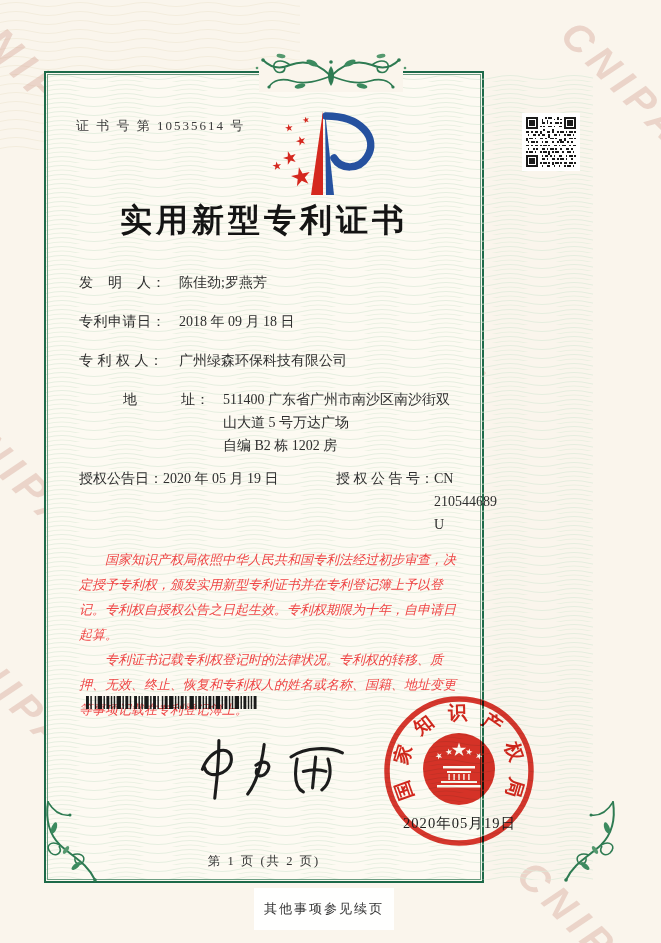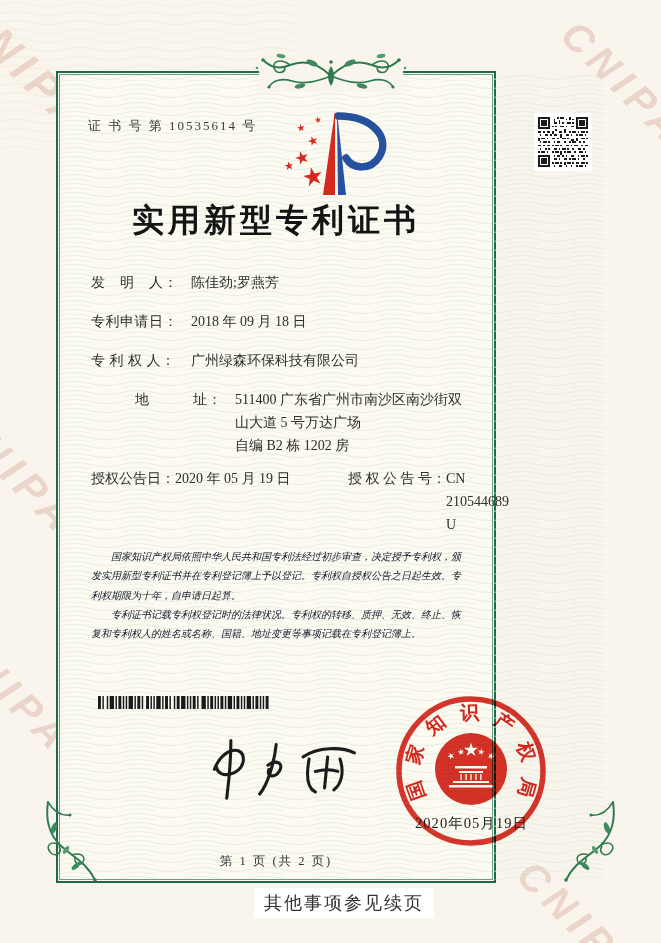--- a/index.html
+++ b/index.html
@@ -19,21 +19,21 @@
     position:absolute;
     font-family:"Liberation Sans","DejaVu Sans",sans-serif;
     font-weight:700;font-style:italic;letter-spacing:7px;
     transform:rotate(45deg);transform-origin:0 0;
     white-space:nowrap;user-select:none;
   }
   .wm.pink{color:rgba(206,150,135,0.34);}
   .wm.gray{color:rgba(122,116,104,0.18);}
   
   .frame{
-    position:absolute;left:56px;top:71px;width:440px;height:812px;
+    position:absolute;left:44px;top:71px;width:440px;height:812px;
     border:2.5px solid #1d6a49;background:#fdfaf2;box-sizing:border-box;
   }
   .frame-inner{
     position:absolute;inset:1px;border:1px solid #6d9e82;pointer-events:none;
   }
   .frame-waves{inset:0;}
   
   .cert-no{
     position:absolute;left:30px;top:44px;
     font-size:13px;color:#3c3c3c;letter-spacing:2px;white-space:nowrap;
@@ -54,21 +54,21 @@
   .row .lbl{flex:none;width:100px;letter-spacing:.5px;}
   .row .val{flex:1;}
   .row.addr{margin-bottom:10px;margin-left:44px;}
   .auth-row{display:flex;line-height:23px;}
   .auth-left{flex:none;width:257px;display:flex;}
   .auth-right{flex:1;display:flex;}
   .auth-row .lbl{flex:none;}
   
   .legal{
     position:absolute;left:33px;right:25px;top:474px;
-    font-size:10px;line-height:1.93;color:#0f172a;font-style:italic;
+    font-size:13px;line-height:1.93;color:#ef4444;font-style:italic;
   }
   .legal p{margin:0;text-indent:2em;}
   
   .barcode{position:absolute;left:40px;top:622px;width:172px;height:13px;}
   .barcode svg{width:100%;height:100%;}
   
   .sig{
     position:absolute;left:40px;top:684px;
     font-family:"Liberation Sans","DejaVu Sans",sans-serif;
     font-size:15px;color:#222;letter-spacing:4px;
@@ -77,22 +77,22 @@
   .sig-script{position:absolute;left:142px;top:660px;width:175px;height:85px;}
   
   .seal{position:absolute;left:335px;top:620px;width:156px;height:156px;mix-blend-mode:multiply;}
   
   .page-info{
     position:absolute;left:0;right:0;top:780px;text-align:center;
     font-size:12.5px;color:#333;letter-spacing:2px;
   }
   .footer-note{
     position:absolute;left:254px;top:888px;
-    background:rgba(255,255,255,0.95);padding:3px 10px;
-    font-size:18px;color:#333;letter-spacing:2px;white-space:nowrap;
+    background:rgba(255,255,255,0.95);padding:12px 10px;
+    font-size:13px;color:#333;letter-spacing:2px;white-space:nowrap;
   }
   
   .orn{position:absolute;pointer-events:none;}
   .orn-top{left:231px;top:46px;width:200px;height:58px;}
   .orn-bl{left:42px;top:800px;width:58px;height:86px;}
   .orn-br{left:561px;top:800px;width:58px;height:86px;}
   .hidden-defs{position:absolute;width:0;height:0;overflow:hidden;}
 </style>
 </head>
 <body>

